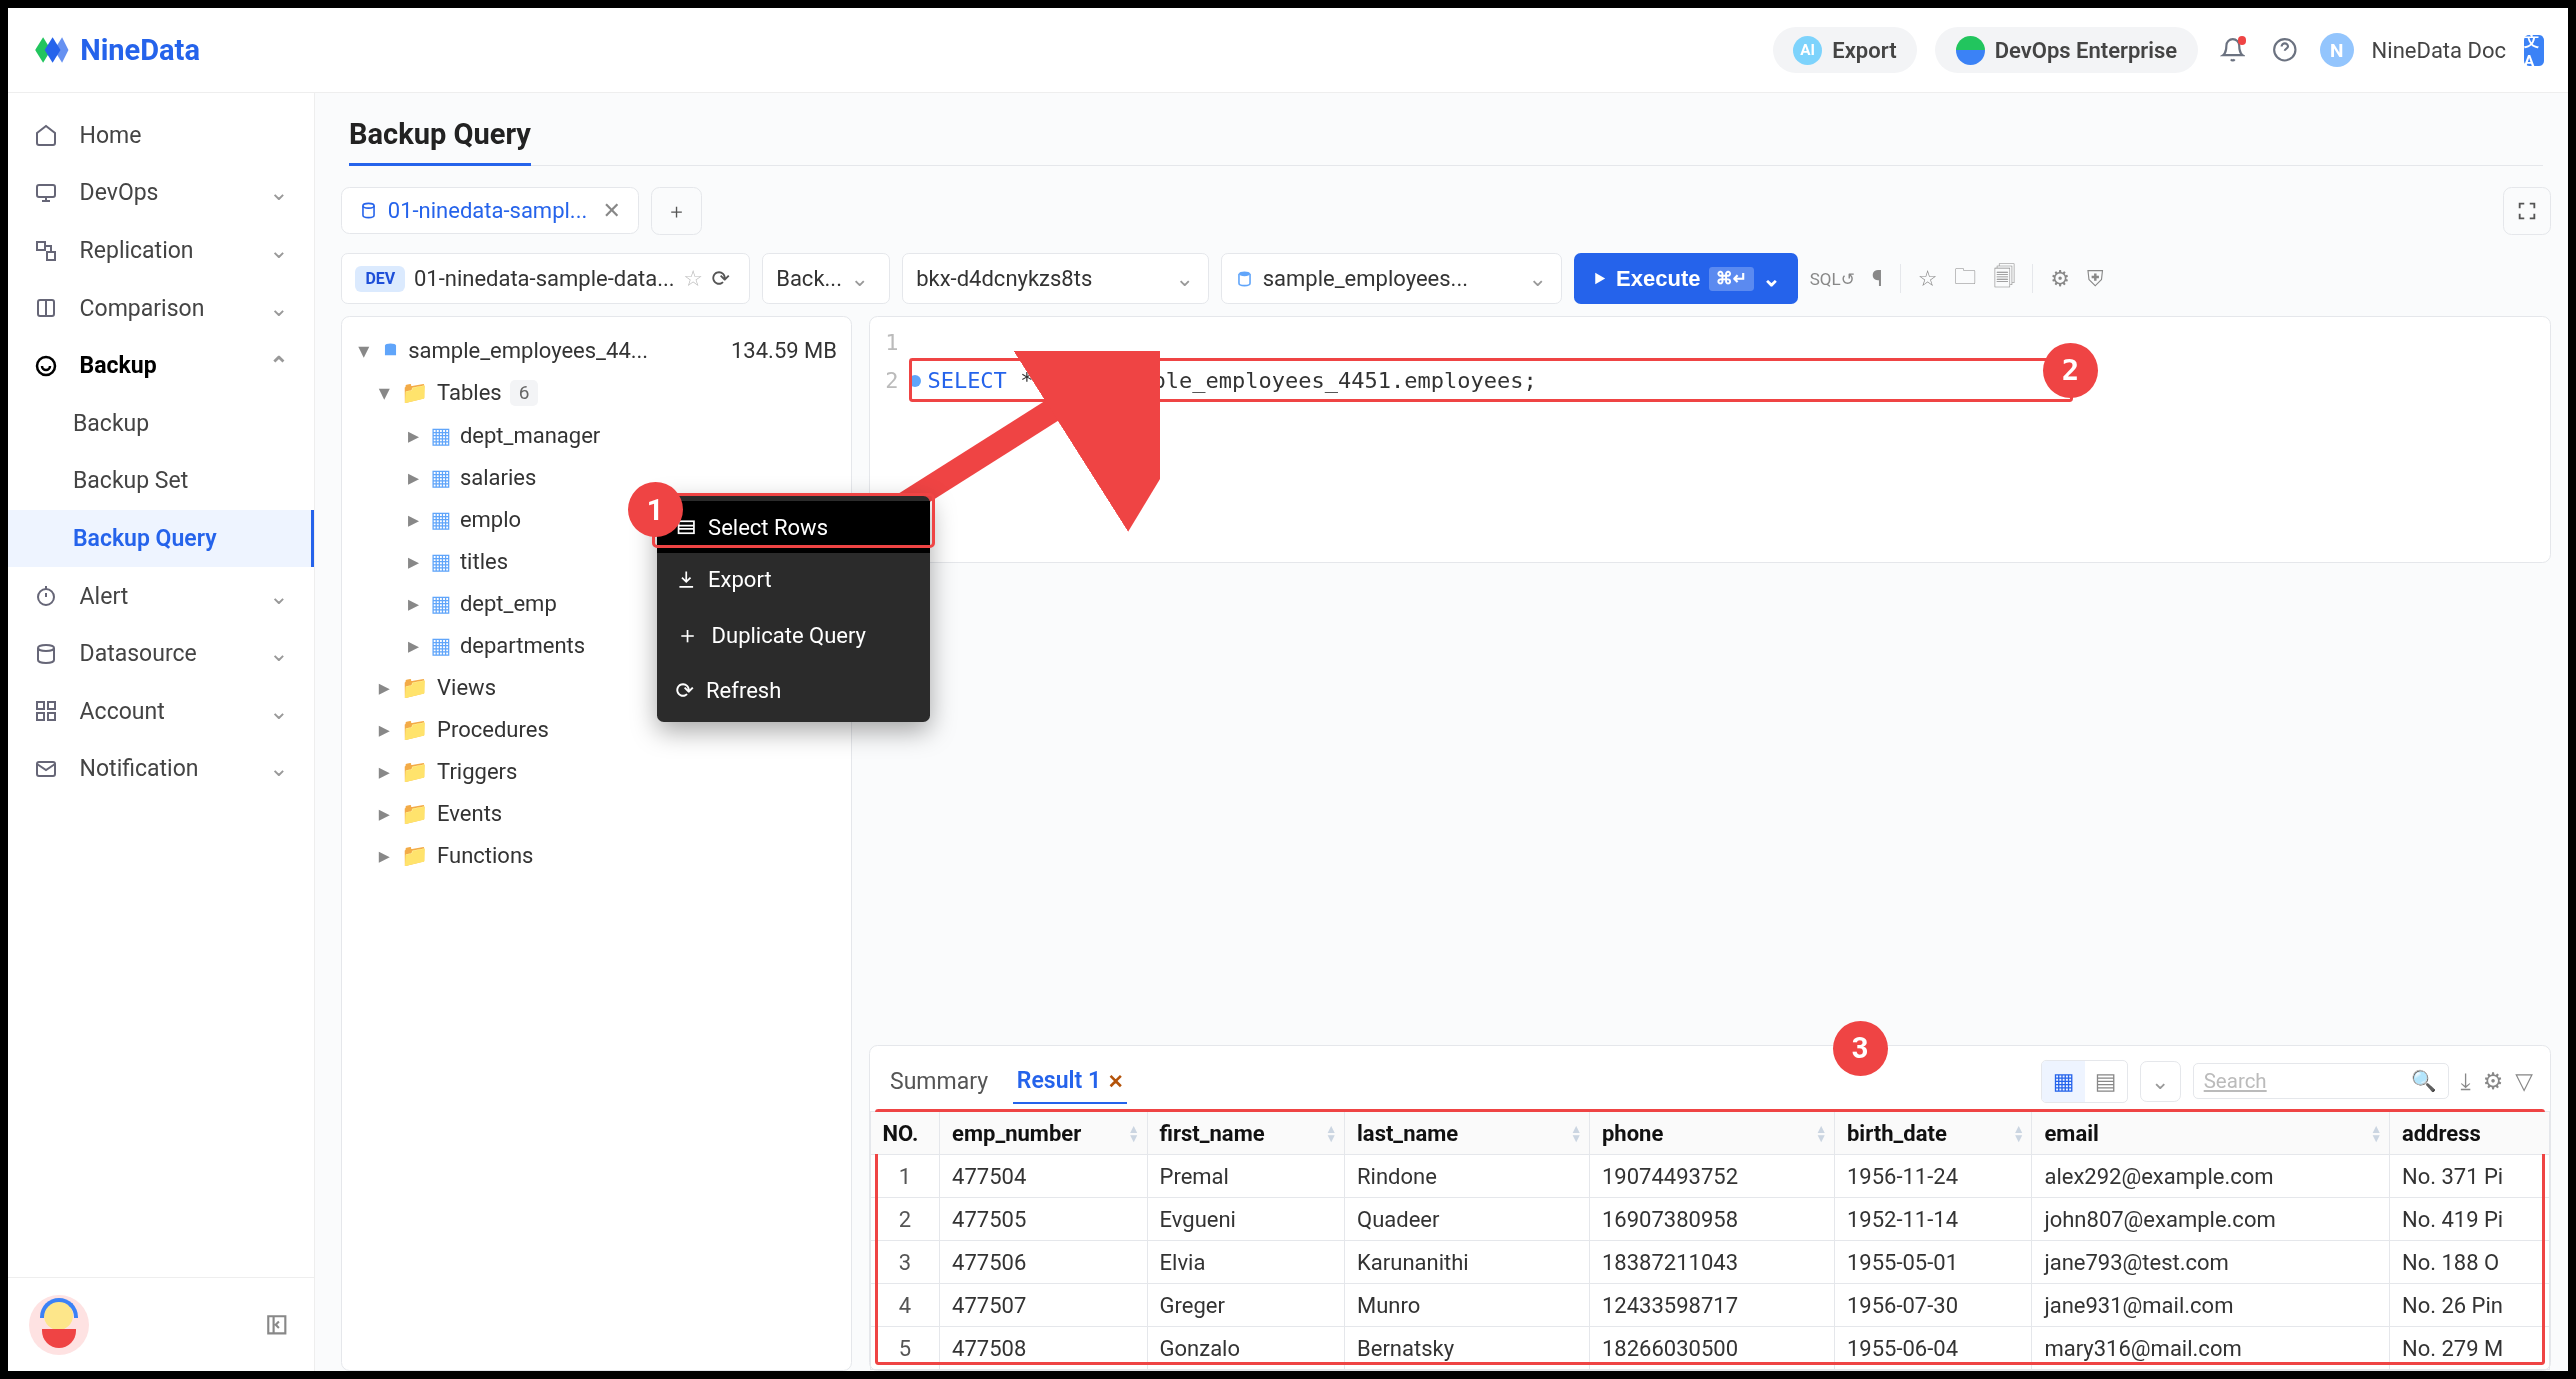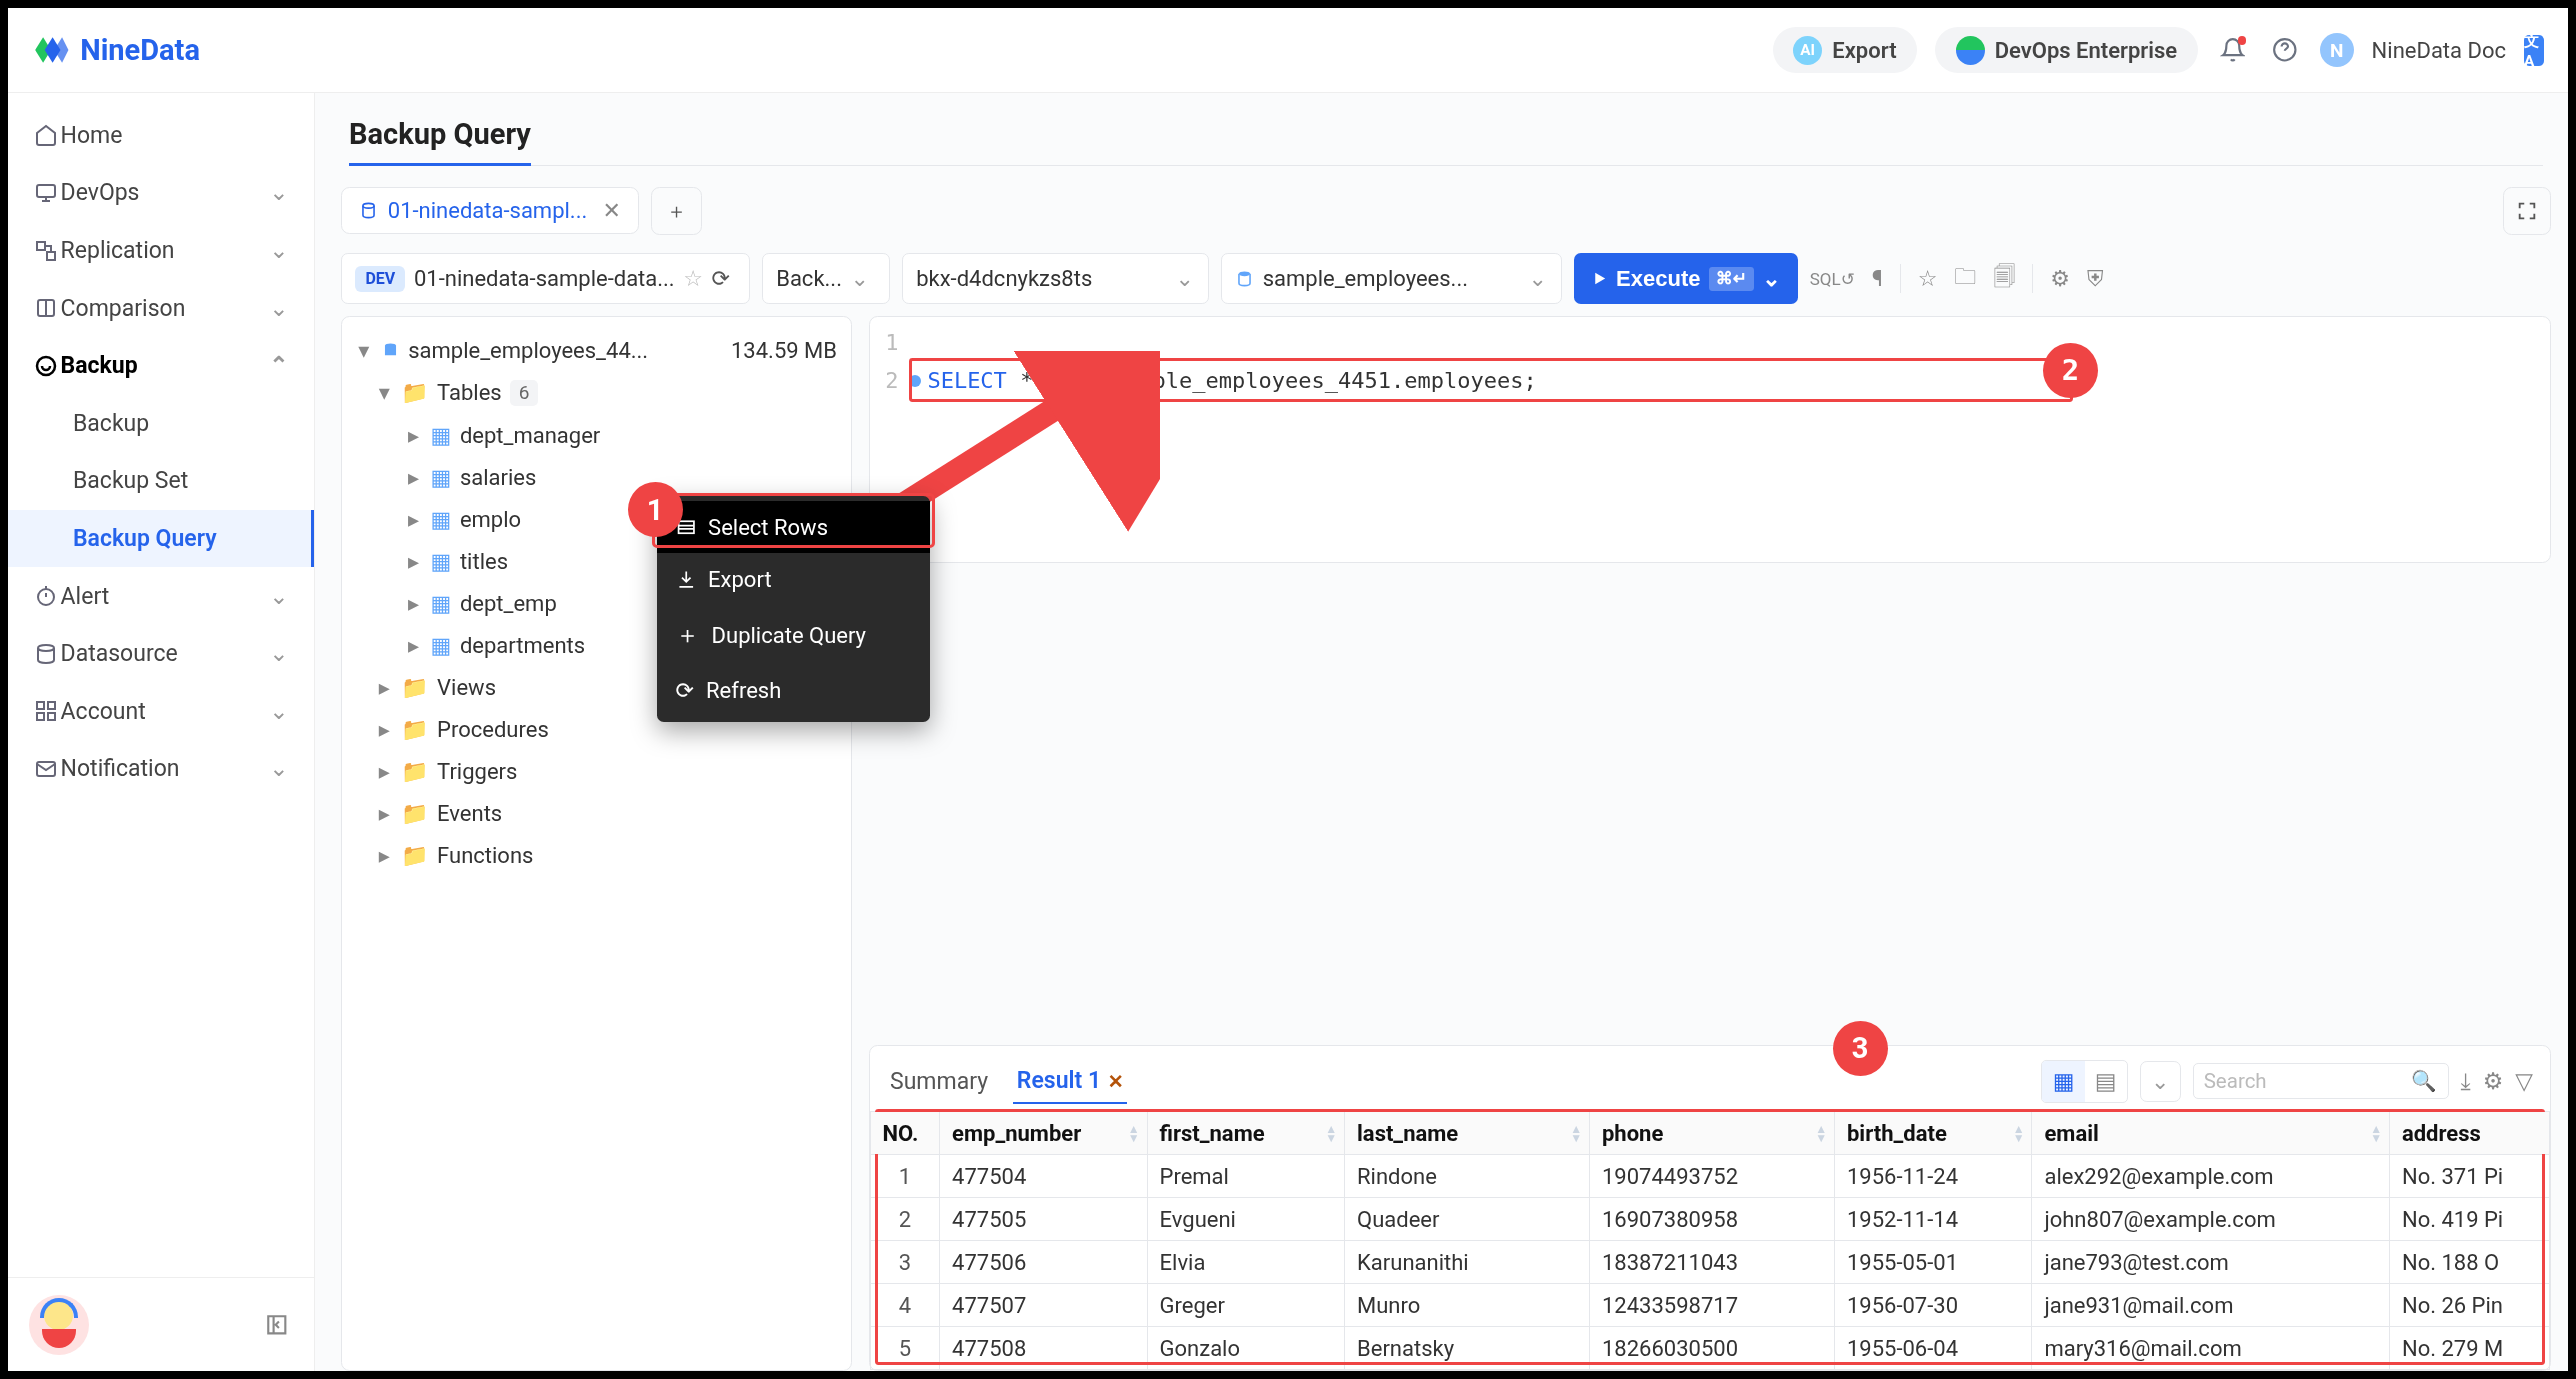--- a/index.html
+++ b/index.html
@@ -16,21 +16,21 @@
   .icon-btn { width: 34px; height: 34px; display: flex; align-items: center; justify-content: center; color: #6b7280; position: relative; }
   .dot { position:absolute; top:3.4px; right:3.4px; width:8.5px; height:8.5px; background:#ef4444; border-radius:50%; }
   .avatar { width: 34px; height: 34px; border-radius: 50%; background: #93c5fd; color: #fff; display:flex;align-items:center;justify-content:center;font-weight:700;font-size:19px;}
   .doc-label { font-size: 22px; color: #444; }
   .lang { width:20px;height:31px;border-radius:5.1px;background:#3b82f6;color:#fff;display:flex;align-items:center;justify-content:center;font-size:15.3px;font-weight:700;}
   
   .body { flex: 1 1 auto; display: flex; min-height: 0; }
   
   .sidebar { width: 307px; flex: 0 0 307px; border-right: 0.9px solid #eee; display:flex; flex-direction:column; }
   .side-items { flex:1 1 auto; padding: 13.6px 0; }
-  .side-item { display:flex; align-items:center; gap:3px; padding: 15.3px 25.6px; font-size: 23px; color:#444; cursor:pointer; }
+  .side-item { display:flex; align-items:center; gap:22px; padding: 15.3px 25.6px; font-size: 23px; color:#444; cursor:pointer; }
   .side-item.bold { font-weight: 700; color:#000; }
   .side-item .chev { margin-left:auto; color:#999; }
   .side-sub { padding: 15.3px 25.6px 15.3px 65px; font-size: 23px; color:#444; cursor:pointer; }
   .side-sub.active { background:#eef4ff; color:#2563eb; font-weight:600; border-right:3.4px solid #2563eb; }
   .sidebar-footer { height:94px; border-top:0.9px solid #eee; display:flex; align-items:center; padding:0 20.5px; gap:13.6px; }
   .support { width:60px; height:60px; border-radius:50%; background:#fee2e2; display:flex;align-items:center;justify-content:center; position:relative;}
   .support::after{content:"";width:34px;height:19px;background:#ef4444;border-radius:0 0 34px 34px;position:absolute;bottom:6.8px;}
   .support::before{content:"";width:29px;height:29px;background:#fde68a;border-radius:50%;position:absolute;top:6.8px;}
   .headset{position:absolute;top:3.4px;width:38px;height:20.5px;border:4.3px solid #3b82f6;border-bottom:none;border-radius:20.5px 20.5px 0 0;}
   .collapse { margin-left:auto; width:34px;height:34px;display:flex;align-items:center;justify-content:center;color:#888;}
@@ -454,21 +454,21 @@
               <div class="res-tab active"><span>Result 1</span><span class="close">✕</span></div>
               <div class="res-tools">
                 <div class="view-toggle">
                     <span class="on">▦</span>
                     <span>▤</span>
                   </div>
                 <div class="tool-group" style="height:41px;padding:5.1px 10.2px;">
                     <span class="caret">⌄</span>
                   </div>
                 <div class="search">
-                  <span style="flex:1;">Search</span>
+                  <span style="flex:1;text-decoration:underline;">Search</span>
                   <span>🔍</span>
                 </div>
                 <span>⤓</span>
                 <span>⚙</span>
                 <span>▽</span>
               </div>
             </div>
             <div class="call call3" style="position:absolute;">
                 <span>3</span>
               </div>

